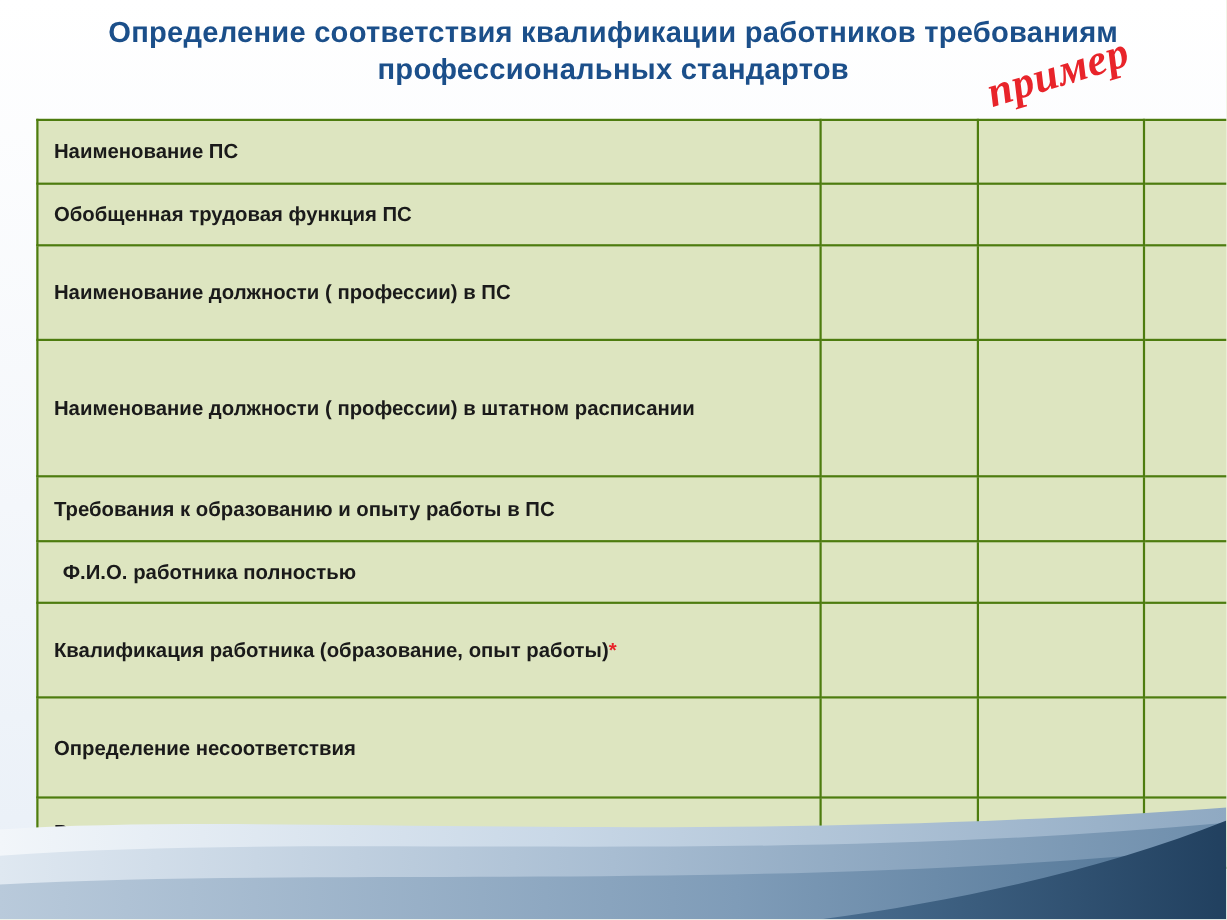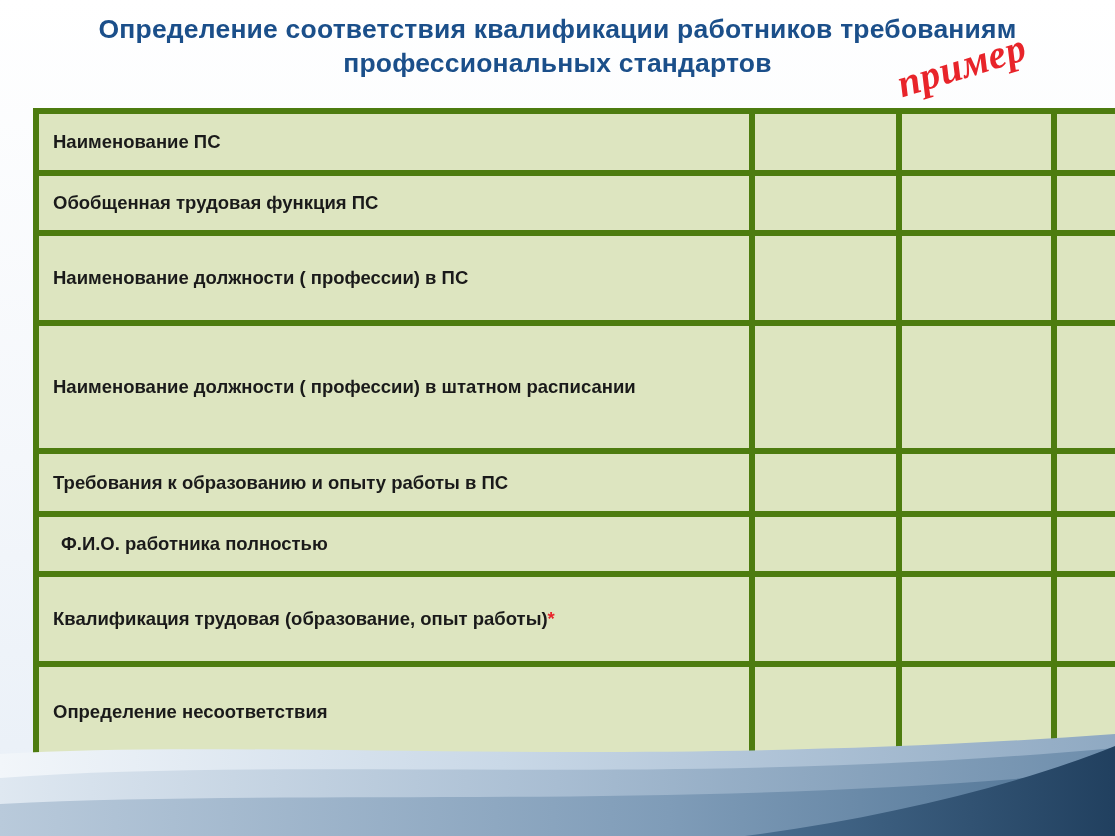--- a/index.html
+++ b/index.html
@@ -55,21 +55,21 @@
     top: 108px;
     width: 1049px;
   }
   table.form {
     border-collapse: collapse;
     width: 1049px;
     table-layout: fixed;
     background: #dde5c0;
   }
   table.form td {
-    border: 6px solid #4d7c0f;
+    border: 2px solid #4d7c0f;
     background: #dde5c0;
     vertical-align: middle;
     padding: 6px 10px 6px 14px;
     font-size: 18.5px;
     font-weight: bold;
     color: #1a1a1a;
     line-height: 1.28;
   }
   td.c-label { width: 686px; }
   td.c-b { width: 117px; }
@@ -155,21 +155,21 @@
           <td class="c-c"></td>
           <td class="c-d"></td>
         </tr>
         <tr class="h6">
           <td class="c-label">Ф.И.О. работника  полностью</td>
           <td class="c-b"></td>
           <td class="c-c"></td>
           <td class="c-d"></td>
         </tr>
         <tr class="h7">
-          <td class="c-label"><span>Квалификация трудовая (образование, опыт работы)</span><span class="star">*</span></td>
+          <td class="c-label"><span>Квалификация работника (образование, опыт работы)</span><span class="star">*</span></td>
           <td class="c-b"></td>
           <td class="c-c"></td>
           <td class="c-d"></td>
         </tr>
         <tr class="h8">
           <td class="c-label"> Определение несоответствия</td>
           <td class="c-b"></td>
           <td class="c-c"></td>
           <td class="c-d"></td>
         </tr>

